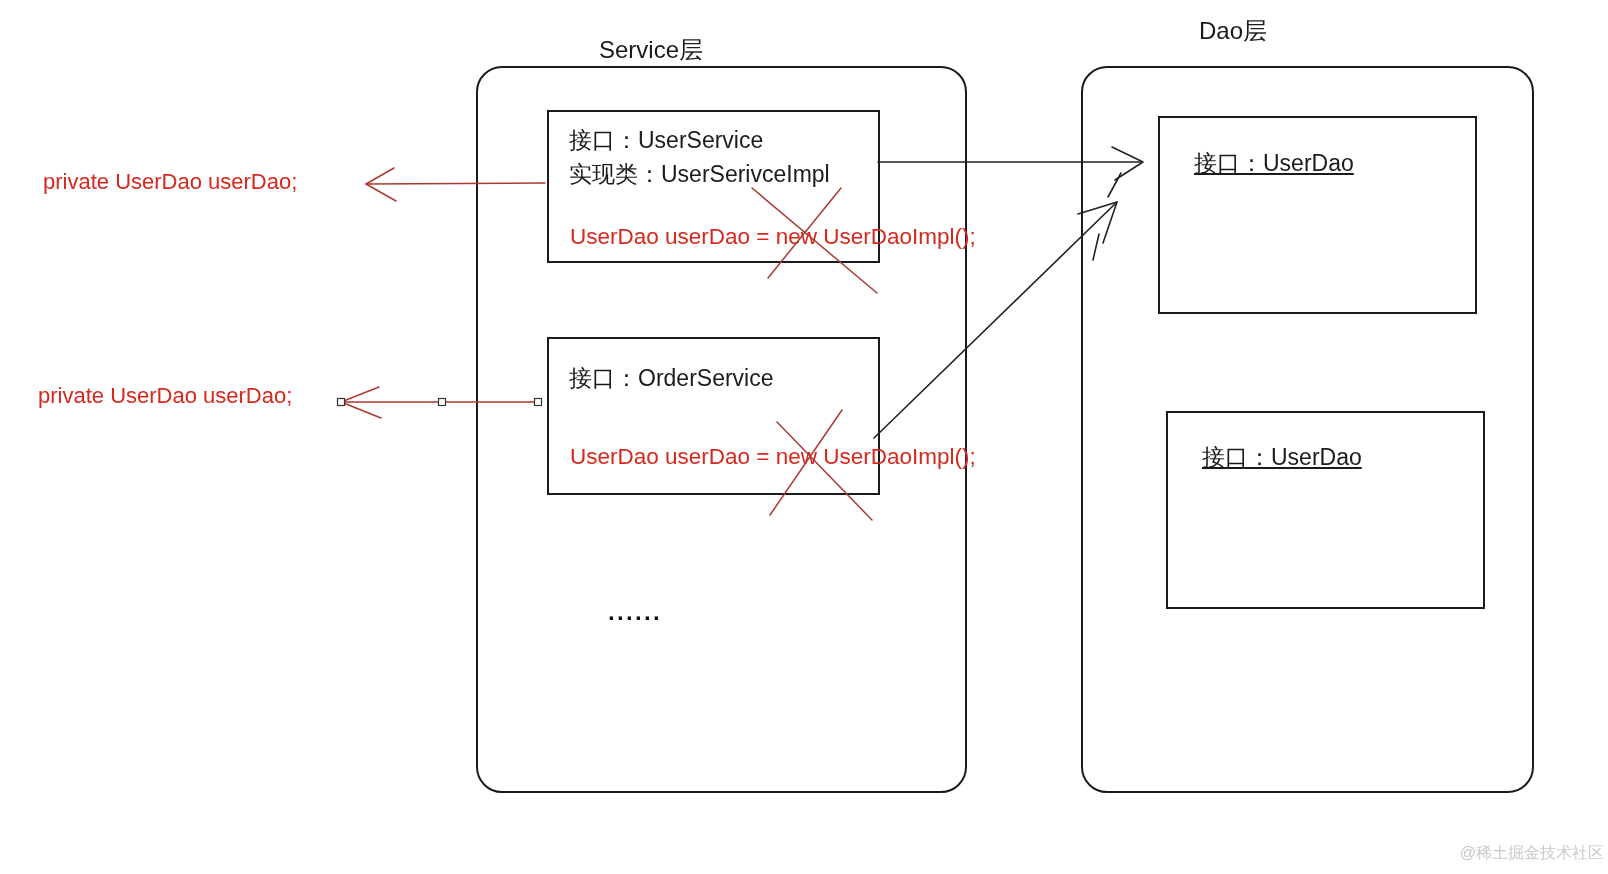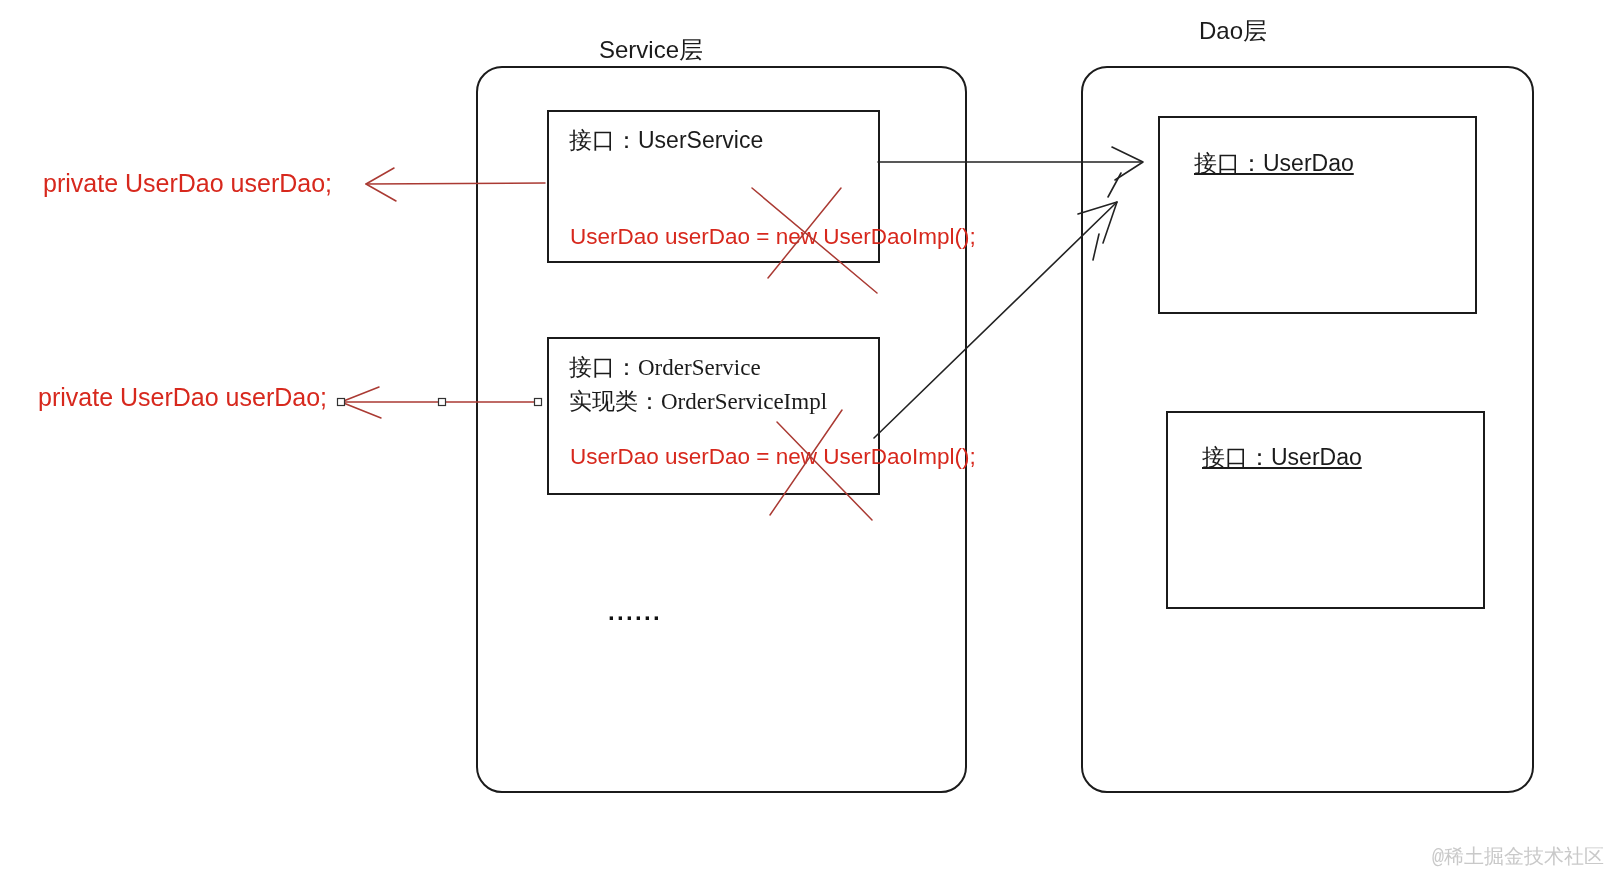--- a/index.html
+++ b/index.html
@@ -19,58 +19,58 @@
   .layer-title.dao{left:1130px;top:15px;}
   .container{position:absolute;border:2px solid var(--ink);border-radius:26px;background:transparent;}
   .container.service{left:476px;top:66px;width:487px;height:723px;}
   .container.dao{left:1081px;top:66px;width:449px;height:723px;}
   .class-box{position:absolute;border:2px solid var(--ink);background:#ffffff;font-size:23px;}
   .class-box.user-service{left:547px;top:110px;width:329px;height:149px;}
   .class-box.order-service{left:547px;top:337px;width:329px;height:154px;}
   .class-box.user-dao-1{left:1158px;top:116px;width:315px;height:194px;}
   .class-box.user-dao-2{left:1166px;top:411px;width:315px;height:194px;}
   .box-lines{position:absolute;left:20px;top:11px;line-height:34px;white-space:nowrap;}
-  .order-service .box-lines{top:12px;font-family:Liberation Serif, serif;}
+  .order-service .box-lines{top:22px;}
   .user-dao-1 .box-lines,.user-dao-2 .box-lines{left:34px;top:30px;line-height:31px;text-decoration:underline;}
   .user-dao-2 .box-lines{top:29px;}
   .code-line{position:absolute;left:21px;top:112px;font-size:22.5px;color:var(--red-text);white-space:nowrap;}
   .order-service .code-line{top:105px;}
   .red-ink{color:var(--red-text);}
-  .annotation{position:absolute;font-size:25px;color:var(--red-text);white-space:nowrap;}
+  .annotation{position:absolute;font-size:22px;color:var(--red-text);white-space:nowrap;}
   .annotation.first{left:43px;top:169px;}
   .annotation.second{left:38px;top:383px;}
   .ellipsis{position:absolute;left:608px;top:604px;font-size:24px;font-weight:700;letter-spacing:1px;color:#111;}
-  .watermark{position:absolute;right:4px;top:843px;font-size:20px;color:var(--wm);font-family:Liberation Mono, monospace;}
+  .watermark{position:absolute;right:4px;top:843px;font-size:16px;color:var(--wm);}
   svg.overlay{position:absolute;left:0;top:0;z-index:5;pointer-events:none;}
   .ink-line{stroke:#222;stroke-width:1.6;fill:none;stroke-linecap:round;stroke-linejoin:round;}
   .red-line{stroke:var(--red-stroke);stroke-width:1.5;fill:none;stroke-linecap:round;stroke-linejoin:round;}
   .handle{fill:#ffffff;stroke:#333;stroke-width:1.2;}
 </style>
 </head>
 <body>
 
 <div class="canvas">
 
   <div class="layer-title service">Service层</div>
   <div class="layer-title dao">Dao层</div>
 
   <div class="container service"></div>
   <div class="container dao"></div>
 
   <div class="class-box user-service">
     <div class="box-lines">
       <div><span>接口：</span><span>UserService</span></div>
+      <div><span>实现类：</span><span>UserSerivceImpl</span></div>
     </div>
     <div class="code-line">UserDao userDao = new UserDaoImpl();</div>
   </div>
 
   <div class="class-box order-service">
     <div class="box-lines">
       <div><span>接口：</span><span>OrderService</span></div>
-      <div><span>实现类：</span><span>OrderServiceImpl</span></div>
     </div>
     <div class="code-line">UserDao userDao = new UserDaoImpl();</div>
   </div>
 
   <div class="class-box user-dao-1">
     <div class="box-lines">
       <div><span>接口：</span><span>UserDao</span></div>
     </div>
   </div>
 

